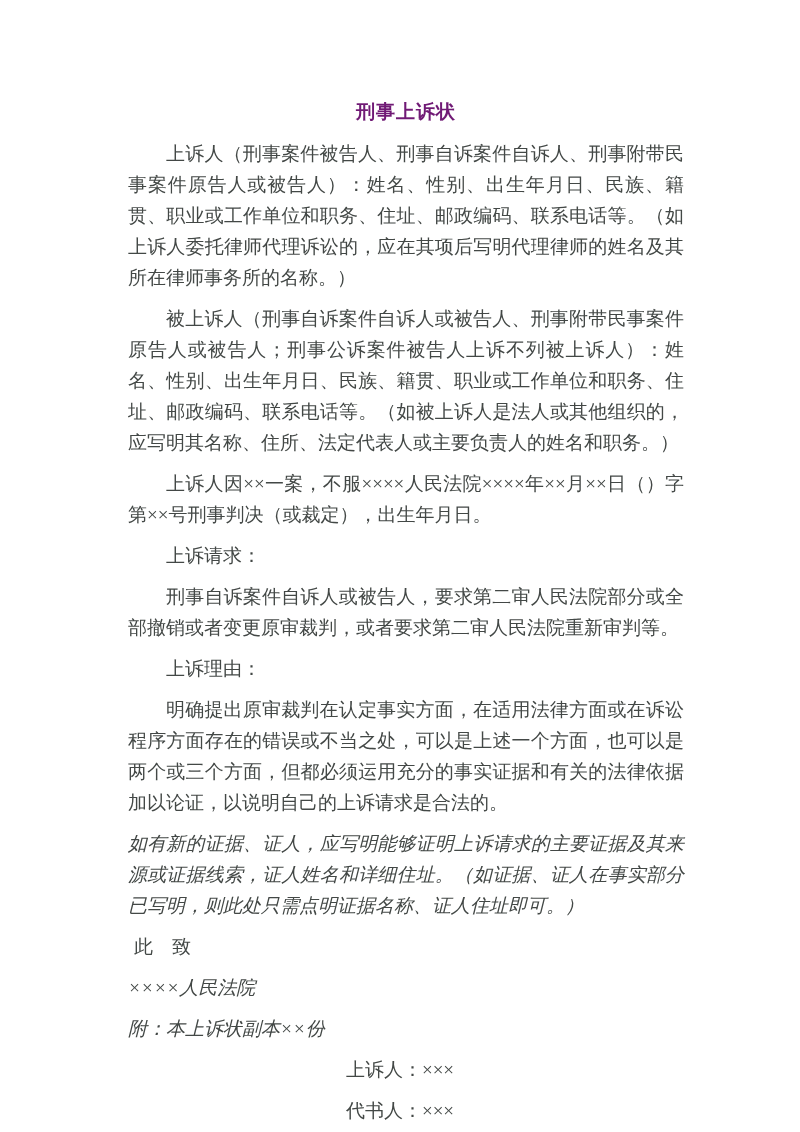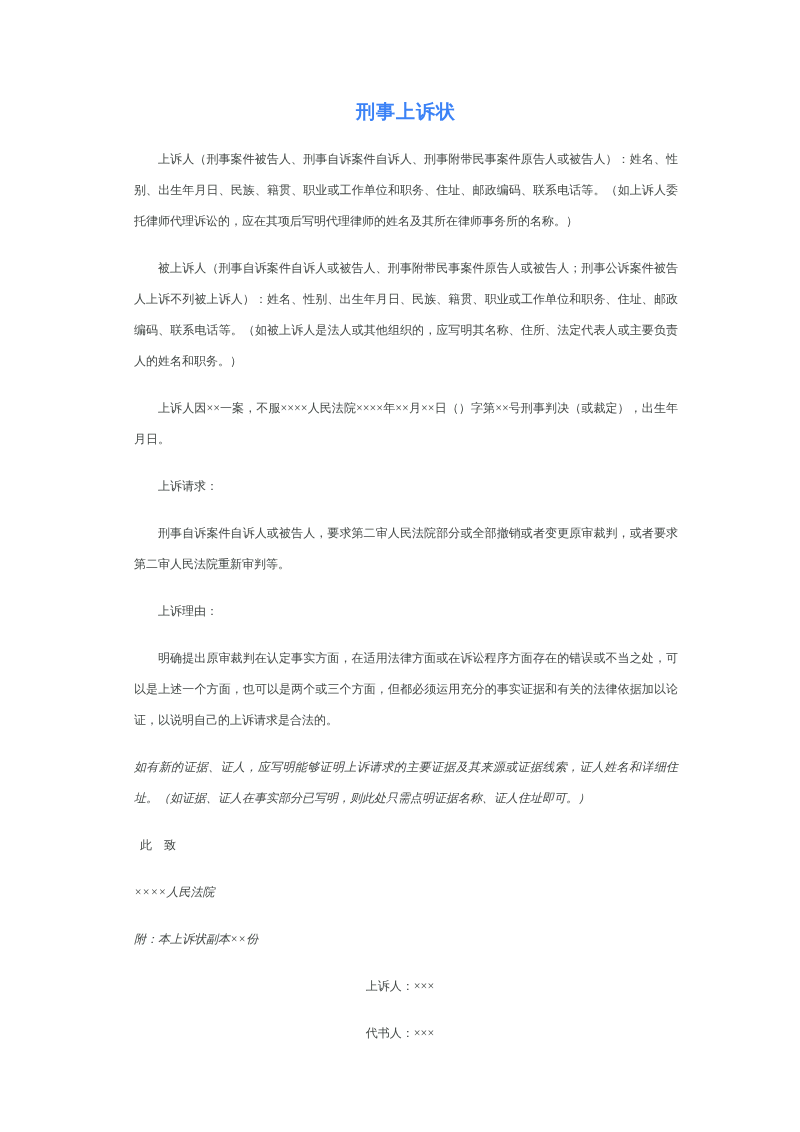--- a/index.html
+++ b/index.html
@@ -29,25 +29,25 @@
     color: #434846;
     font-family: "Liberation Serif", "DejaVu Serif", serif;
   }
   .doc-title {
     margin: 0 0 0 0;
     font-size: 19px;
     line-height: 32px;
     font-weight: bold;
     text-align: center;
     letter-spacing: 1px;
-    color: #3b82f6;
+    color: #701a75;
   }
   .para {
-    margin: 16px;
-    font-size: 12px;
+    margin: 10px;
+    font-size: 19px;
     line-height: 31px;
     text-align: justify;
     text-justify: inter-ideograph;
     word-break: break-all;
   }
   .indent {
     text-indent: 2em;
   }
   .flush {
     text-indent: 0;

